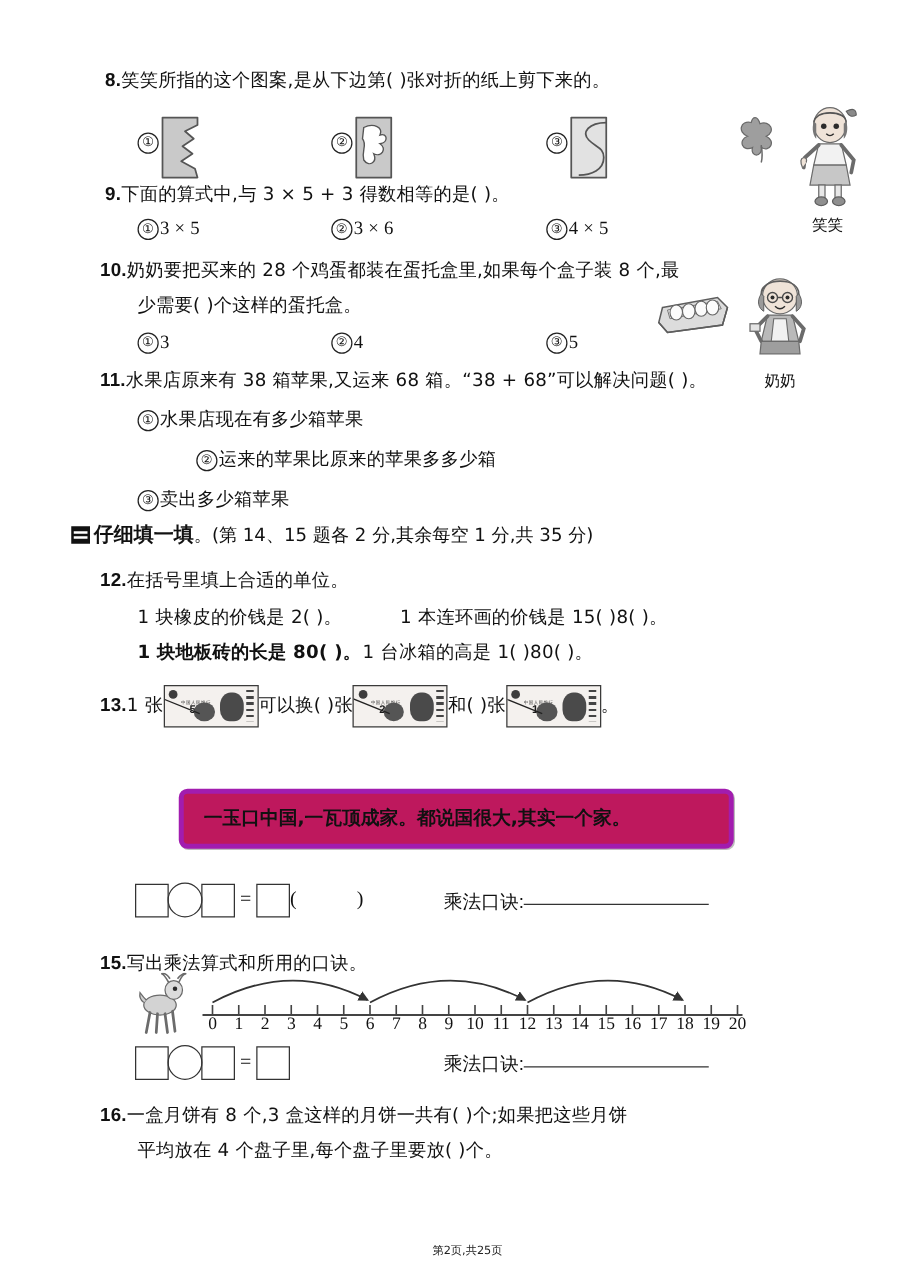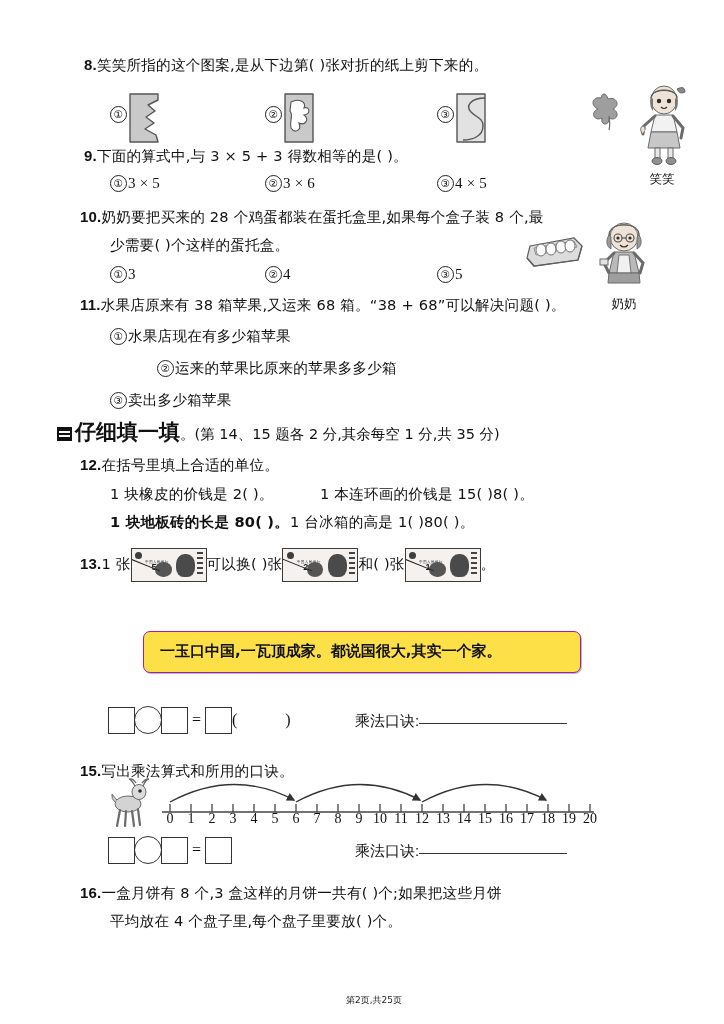--- a/index.html
+++ b/index.html
@@ -100,21 +100,21 @@
     position: absolute;
     left: 2px; right: 2px;
     height: 2px;
     background: #fff;
   }
   .sec-icon::before { top: 3.5px; }
   .sec-icon::after  { top: 8px; }
   .sec-title {
     font-family: "DejaVu Sans", sans-serif;
     font-weight: bold;
-    font-size: 21px;
+    font-size: 16px;
   }
   .sec-points {
     font-size: 14.5px;
     font-family: "DejaVu Sans", sans-serif;
     font-weight: normal;
   }
 
   
   .note {
     display: inline-block;
@@ -183,23 +183,23 @@
     top: 46%;
     width: 46%;
     height: 1px;
     background: #222;
     transform: rotate(22deg);
   }
 
   
   .lyrics-box {
     position: absolute;
-    border: 1px solid #a21caf;
+    border: 4px solid #a21caf;
     border-radius: 7px;
-    background: #fde047;
+    background: #be185d;
     box-shadow: 1px 1px 0 #bdbdbd;
     padding: 7px 16px 8px 16px;
   }
   .lyrics-line {
     font-family: "DejaVu Sans", sans-serif;
     font-size: 15px;
     line-height: 25px;
     white-space: nowrap;
     font-weight: bold;
   }

